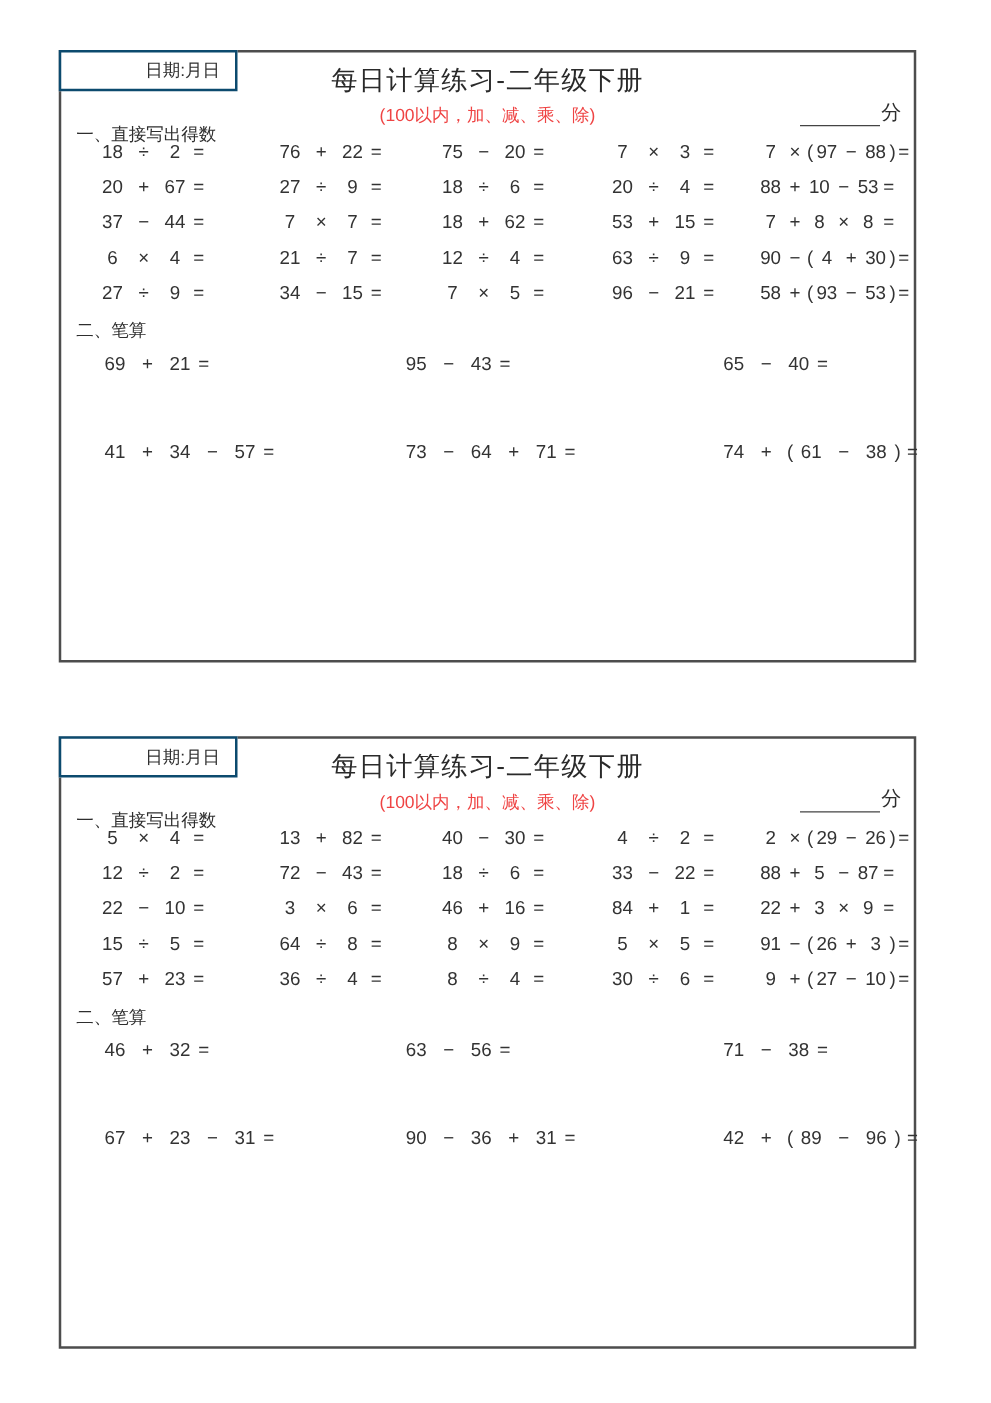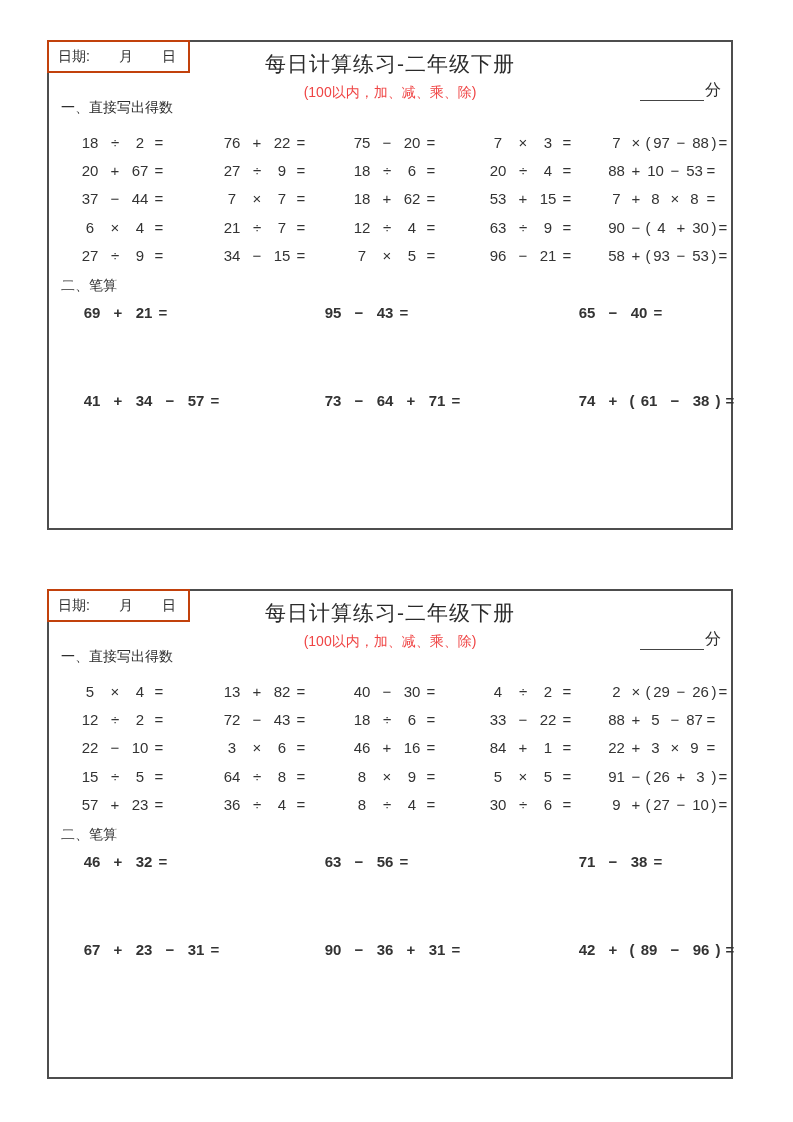--- a/index.html
+++ b/index.html
@@ -12,22 +12,22 @@
   .page { position:absolute; inset:0; background:#ffffff; }
   .sheet {
     position:absolute; left:47px; width:686px; height:490px;
     border:2px solid #4d4d4d; background:#ffffff;
   }
   .sheet-1 { top:40px; }
   .sheet-2 { top:589px; }
 
   .date-box {
     position:absolute; top:-2px; left:-2px; width:143px; height:33px;
-    border:2px solid #c2410c; background:#ffffff;
-    display:flex; align-items:center; justify-content:space-between;
+    border:2px solid #0c4a6e; background:#ffffff;
+    display:flex; align-items:center; justify-content:flex-end;
     padding:0 12px 0 9px; font-size:14px; color:#2e2e2e;
   }
 
   .title {
     margin-top:8px; text-align:center;
     font-size:21px; letter-spacing:1px; color:#2a2a2a;
   }
   .subtitle {
     margin-top:5px; text-align:center;
     font-size:14px; line-height:18px; color:#ef4444;
@@ -40,21 +40,21 @@
   .score-line {
     display:inline-block; width:64px; height:18px;
     border-bottom:1.5px solid #444444; margin-right:1px;
   }
 
   .section-label { font-size:14px; line-height:18px; color:#2e2e2e; }
   .oral-label { position:absolute; top:56px; left:12px; }
   .written-label { margin:6px 0 0 12px; }
 
   .oral-grid {
-    margin:27px 0 0 29px;
+    margin:6px 0 0 29px;
     display:grid;
     grid-template-columns:142px 130px 136px 120px 1fr;
     grid-auto-rows:28.4px;
   }
   .prob { display:flex; align-items:center; font-size:15px; white-space:nowrap; }
 
   .tok { display:inline-block; text-align:center; }
   .oral-grid .num { min-width:24px; }
   .oral-grid .op  { min-width:26px; }
   .oral-grid .eq  { min-width:14px; }
@@ -62,22 +62,21 @@
   .oral-grid .c5 .num { min-width:21px; }
   .oral-grid .c5 .op  { min-width:18px; }
   .oral-grid .c5 .eq  { min-width:12px; }
   .oral-grid .c5 .par { min-width:6px;  }
 
   .written-grid {
     margin:9px 0 0 31px;
     display:grid;
     grid-template-columns:241px 254px 1fr;
     grid-auto-rows:19px;
-    row-gap:69px;
-    font-weight:bold;
+    row-gap:51px;
   }
   .written-grid .num { min-width:24px; }
   .written-grid .op  { min-width:28px; }
   .written-grid .eq  { min-width:14px; }
   .written-grid .par { min-width:10px; }
 </style>
 </head>
 <body>
 
 <div class="page">

